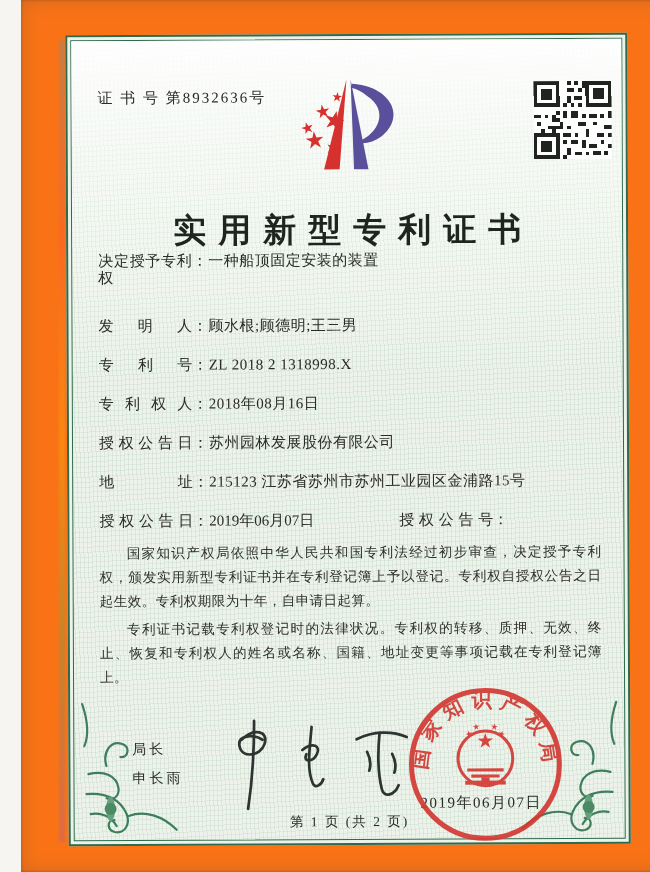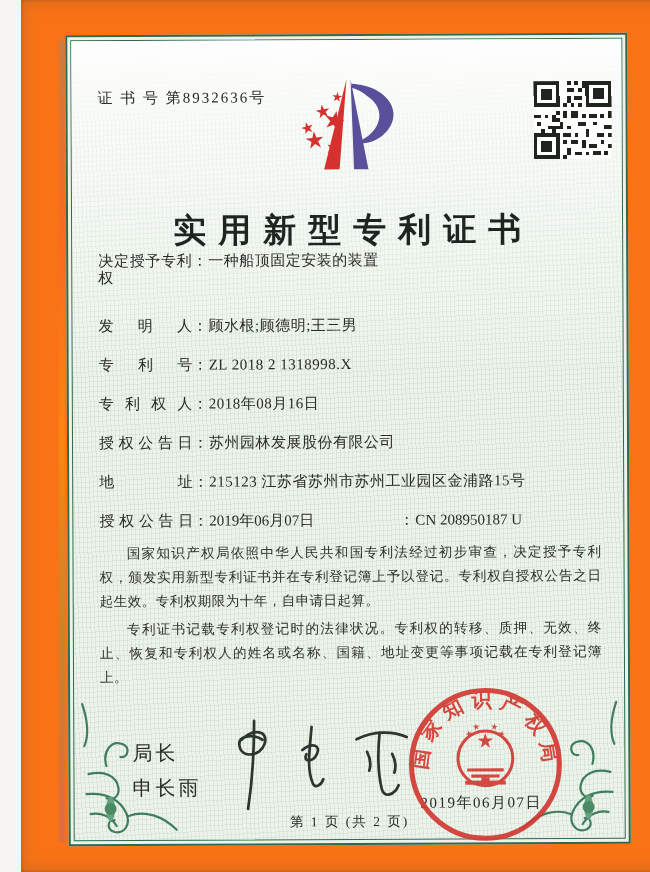--- a/index.html
+++ b/index.html
@@ -50,21 +50,21 @@
   .flabel { width:94px; text-align:justify; text-align-last:justify; flex:none; }
   .fcolon { flex:none; width:16px; }
   .fvalue { flex:1; }
   .grant-row { display:flex; font-size:15px; line-height:17px; margin:2px 0 12px; }
   .grant-col { display:flex; }
   .grant-col.left { width:300px; flex:none; }
   .body-text p {
     margin:0 0 3px; font-size:13.6px; line-height:1.78; letter-spacing:.4px;
     text-align:justify; text-indent:2em; word-break:break-all; color:#30302c;
   }
-  .director { position:absolute; left:58px; top:702px; font-size:20px; letter-spacing:3px; line-height:1; }
+  .director { position:absolute; left:58px; top:702px; font-size:14px; letter-spacing:3px; line-height:1; }
   .director div + div { margin-top:15px; }
   .signature { position:absolute; left:138px; top:668px; width:230px; height:115px; }
   .seal { position:absolute; left:330px; top:644px; width:162px; height:162px; opacity:.92; }
   .seal-date { position:absolute; left:346px; top:754px; font-size:15px; letter-spacing:1.5px; }
   .page-info { position:absolute; left:0; right:0; bottom:8px; text-align:center; font-size:13.5px; letter-spacing:2px; }
   .ornament { position:absolute; width:104px; height:160px; bottom:4px; }
   .ornament.bl { left:2px; }
   .ornament.br { right:2px; transform:scaleX(-1); }
 </style>
 </head>
@@ -155,22 +155,22 @@
             <span class="fvalue">215123 江苏省苏州市苏州工业园区金浦路15号</span>
         </div>
 
         <div class="grant-row">
           <div class="grant-col left">
             <span class="flabel">授权公告日</span>
               <span class="fcolon">：</span>
               <span>2019年06月07日</span>
           </div>
           <div class="grant-col">
+            <span class="flabel">授权公告号</span>
               <span class="fcolon">：</span>
-              <span>CN 208950187 U</span>
           </div>
         </div>
 
         <div class="body-text">
           <p>国家知识产权局依照中华人民共和国专利法经过初步审查，决定授予专利权，颁发实用新型专利证书并在专利登记簿上予以登记。专利权自授权公告之日起生效。专利权期限为十年，自申请日起算。</p>
           <p>专利证书记载专利权登记时的法律状况。专利权的转移、质押、无效、终止、恢复和专利权人的姓名或名称、国籍、地址变更等事项记载在专利登记簿上。</p>
         </div>
       </div>
 
       <svg class="ornament bl" viewBox="0 0 104 160" aria-hidden="true">

